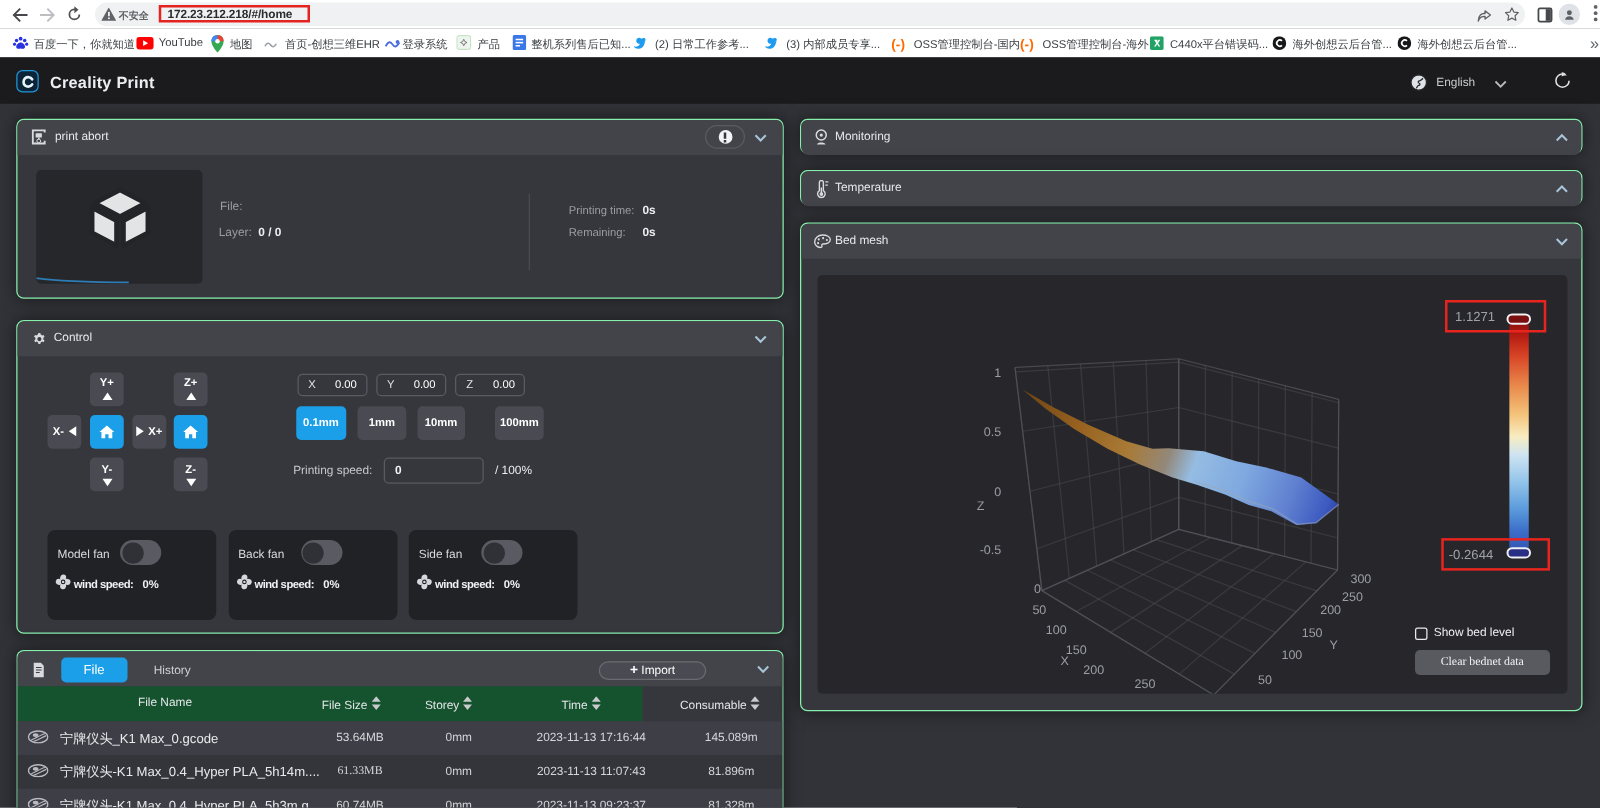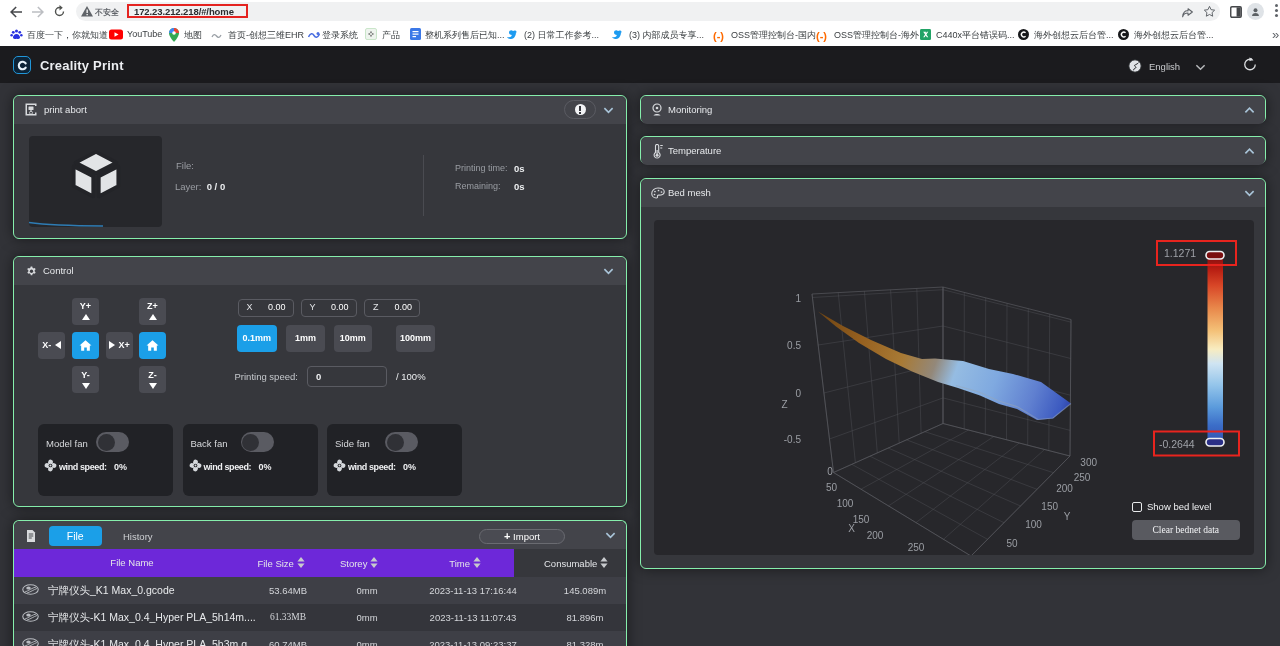--- a/index.html
+++ b/index.html
@@ -308,21 +308,21 @@
           <g stroke="#3b3c42" stroke-width="1.8">
             <path d="M5.5 8h9M5.5 12h9M5.5 16h6"></path>
           </g>
         </svg>
       <div class="abs" style="left:34.5px;top:4.5px;width:53.5px;height:20.5px;background:#1b9fe8;border-radius:4px;color:#fff;font-size:10.5px;text-align:center;line-height:20.5px;">File</div>
       <div class="abs" style="left:109px;top:9.5px;font-size:9.5px;color:#cfd1d4;">History</div>
       <div class="abs" style="left:465px;top:7.5px;width:86px;height:15px;background:#4a4b52;border:1px solid #6a6b71;border-radius:8px;color:#fff;font-size:9.5px;text-align:center;line-height:13.5px;"><b style="font-size:11px;">+</b> Import</div>
       <svg class="chev" style="left:591px;top:9px;" viewBox="0 0 12 8">
           <path d="M1.5 1.5 6 6 10.5 1.5" fill="none" stroke="#a9c4d8" stroke-width="1.8"></path>
         </svg>
-      <div class="abs" style="left:0;top:28px;width:500px;height:27.5px;background:#6d28d9;">
+      <div class="abs" style="left:0;top:28px;width:500px;height:27.5px;background:#14532d;">
         <div class="cell" style="left:68px;top:8px;width:100px;color:#e4e6e9;">File Name</div>
         <div class="cell" style="left:217px;top:8px;width:100px;color:#e4e6e9;">File Size <svg class="srt" width="8" height="11" viewBox="0 0 8 11">
               <path d="M4 0 7.6 4.4H0.4z" fill="#c8cacd"></path>
               <path d="M4 11 0.4 6.6h7.2z" fill="#c8cacd"></path>
             </svg></div>
         <div class="cell" style="left:300px;top:8px;width:90px;color:#e4e6e9;">Storey <svg class="srt" width="8" height="11" viewBox="0 0 8 11">
               <path d="M4 0 7.6 4.4H0.4z" fill="#c8cacd"></path>
               <path d="M4 11 0.4 6.6h7.2z" fill="#c8cacd"></path>
             </svg></div>
         <div class="cell" style="left:406px;top:8px;width:90px;color:#e4e6e9;">Time <svg class="srt" width="8" height="11" viewBox="0 0 8 11">

